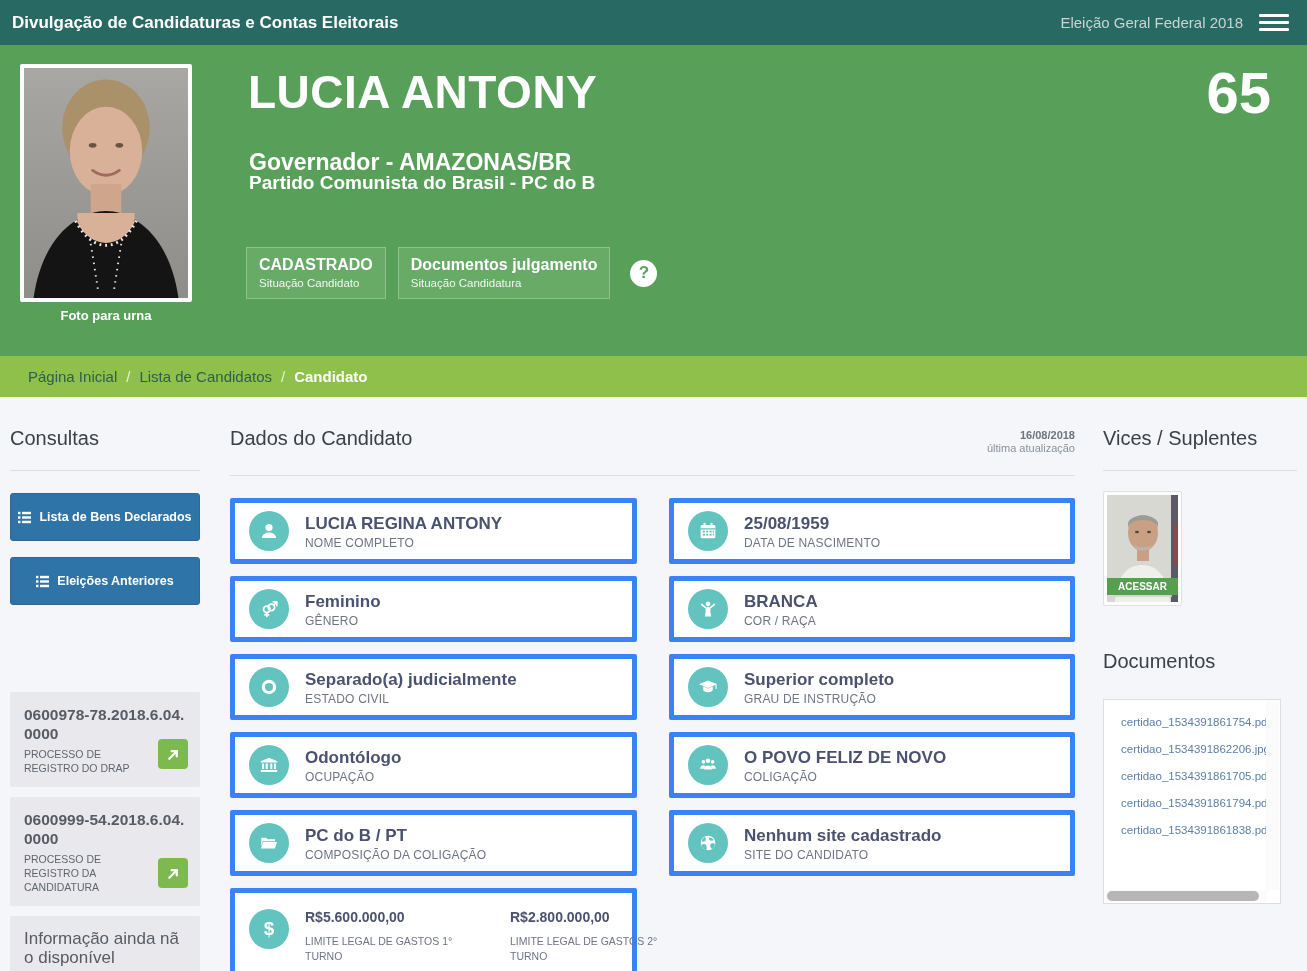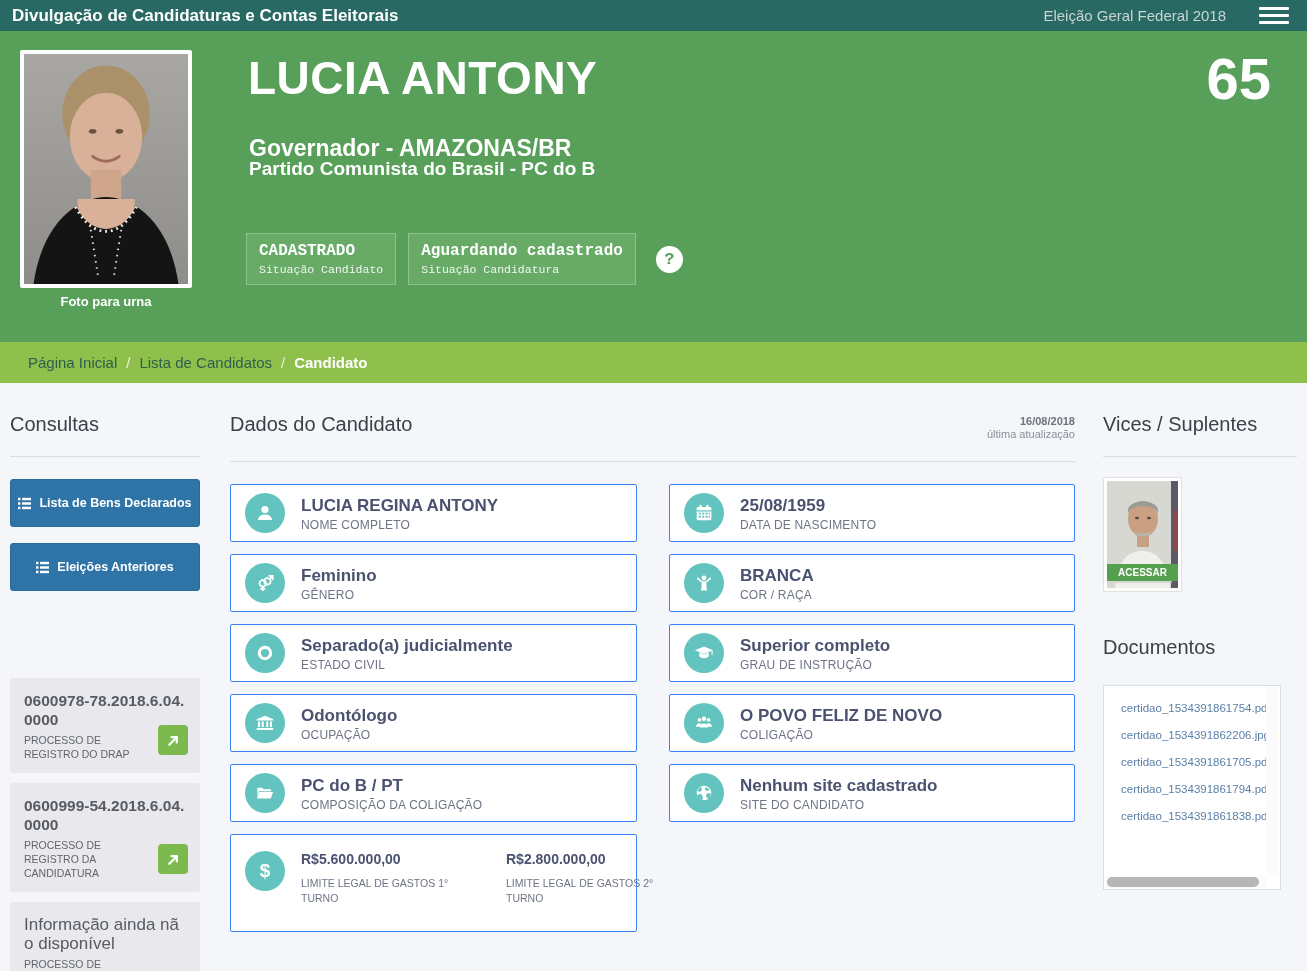--- a/index.html
+++ b/index.html
@@ -1,36 +1,36 @@
 <!DOCTYPE html>
 <html><head>
 <meta charset="utf-8">
 <style>
   * { margin:0; padding:0; box-sizing:border-box; }
   html,body { width:1307px; height:971px; overflow:hidden; }
   body { font-family:"Liberation Sans","DejaVu Sans",sans-serif; background:#f4f6f9; position:relative; }
 
   
-  .topbar { height:31px; background:#286964; display:flex; align-items:center; justify-content:space-between; padding:0 18px 0 12px; }
+  .topbar { height:45px; background:#286964; display:flex; align-items:center; justify-content:space-between; padding:0 18px 0 12px; }
   .topbar-title { color:#ffffff; font-size:17px; font-weight:700; }
-  .topbar-right { display:flex; align-items:center; gap:33px; }
+  .topbar-right { display:flex; align-items:center; gap:16px; }
   .topbar-election { color:#c9d4d3; font-size:15px; }
   .hamburger { width:30px; cursor:pointer; }
   .hamburger span { display:block; height:3.5px; background:#fff; margin:3.5px 0; border-radius:1px; }
 
   
   .hero { height:311px; background:#58a05a; position:relative; }
   .photo-card { position:absolute; left:20px; top:19px; width:172px; height:238px; background:#fff; border:4px solid #fff; border-radius:2px; }
   .photo-card svg { width:100%; height:100%; display:block; }
   .photo-caption { position:absolute; left:20px; top:263px; width:172px; text-align:center; color:#fff; font-size:13px; font-weight:700; }
   .hero-name { position:absolute; left:248px; top:20px; color:#fff; font-size:46px; font-weight:600; letter-spacing:.5px; }
   .hero-office { position:absolute; left:249px; top:104px; color:#fff; font-size:23px; font-weight:700; }
   .hero-party { position:absolute; left:249px; top:127px; color:#fff; font-size:19px; font-weight:700; }
   .hero-number { position:absolute; right:36px; top:14px; color:#fff; font-size:58px; font-weight:600; }
-  .badges { position:absolute; left:246px; top:202px; display:flex; align-items:center; gap:12px;font-family:Liberation Mono, monospace; }
+  .badges { position:absolute; left:246px; top:202px; display:flex; align-items:center; gap:12px; }
   .badge { background:#67ab67; border:1px solid #8dc18d; padding:7px 12px 8px; min-height:52px; }
   .badge-value { color:#fff; font-size:16px; font-weight:700; line-height:20px; }
   .badge-label { color:#f2f7f2; font-size:11.5px; margin-top:2px; }
   .q-icon { width:27px; height:27px; background:#fff; border-radius:50%; display:flex; align-items:center; justify-content:center; color:#58a05a; font-size:17px; font-weight:700; margin-left:8px; cursor:pointer; }
 
   
   .breadcrumb { height:41px; background:#8fc04c; display:flex; align-items:center; padding-left:28px; font-size:15px; gap:9px; }
   .crumb { color:#2f5f4b; text-decoration:none; cursor:pointer; }
   .crumb-sep { color:#e8f2d8; }
   .crumb-current { color:#ffffff; font-weight:700; }
@@ -53,21 +53,21 @@
   .process-label { font-size:10.5px; color:#60656d; margin-top:4px; line-height:14px; max-width:118px; }
   .process-link { position:absolute; right:12px; bottom:18px; width:30px; height:30px; background:#7cb94e; border-radius:4px; display:flex; align-items:center; justify-content:center; cursor:pointer; }
   .process-link svg { width:15px; height:15px; }
 
   
   .dados-head { display:flex; justify-content:space-between; align-items:flex-start; }
   .updated { text-align:right; line-height:13px; padding-top:2px; }
   .updated-date { font-size:11px; font-weight:700; color:#6d7480; }
   .updated-label { font-size:11px; color:#8a909a; }
   .cards-grid { display:grid; grid-template-columns:407px 406px; column-gap:32px; row-gap:12px; margin-top:22px; align-items:start; }
-  .data-card { background:#fff; border:1px solid #3b82f6; border-radius:2px; min-height:58px; display:flex; align-items:center; padding:8px 14px; }
+  .data-card { background:#fff; border:5px solid #3b82f6; border-radius:2px; min-height:58px; display:flex; align-items:center; padding:8px 14px; }
   .card-icon { width:40px; height:40px; border-radius:50%; background:#63c3bf; flex:none; display:flex; align-items:center; justify-content:center; }
   .card-icon svg { width:22px; height:22px; display:block; }
   .card-text { margin-left:16px; min-width:0; }
   .card-value { font-size:17px; font-weight:600; color:#4a5270; line-height:21px; white-space:nowrap; }
   .card-label { font-size:12px; color:#6e7486; margin-top:2px; letter-spacing:.2px; }
   .money-card { align-items:flex-start; padding-top:16px; min-height:98px; }
   .money-cols { display:flex; margin-left:16px; }
   .money-item { width:195px; margin-right:10px; }
   .money-value { font-size:14px; font-weight:700; color:#4a5270; }
   .money-label { font-size:10.5px; color:#6e7486; margin-top:9px; line-height:15px; max-width:170px; }
@@ -128,21 +128,21 @@
   <div class="hero-office">Governador - AMAZONAS/BR</div>
   <div class="hero-party">Partido Comunista do Brasil - PC do B</div>
   <div class="hero-number">65</div>
 
   <div class="badges">
     <div class="badge">
       <div class="badge-value">CADASTRADO</div>
       <div class="badge-label">Situação Candidato</div>
     </div>
     <div class="badge">
-      <div class="badge-value">Aguardando cadastrado</div>
+      <div class="badge-value">Documentos julgamento</div>
       <div class="badge-label">Situação Candidatura</div>
     </div>
     <div class="q-icon">?</div>
   </div>
 </div>
 
 <div class="breadcrumb">
   <span class="crumb">Página Inicial</span>
   <span class="crumb-sep">/</span>
   <span class="crumb">Lista de Candidatos</span>

